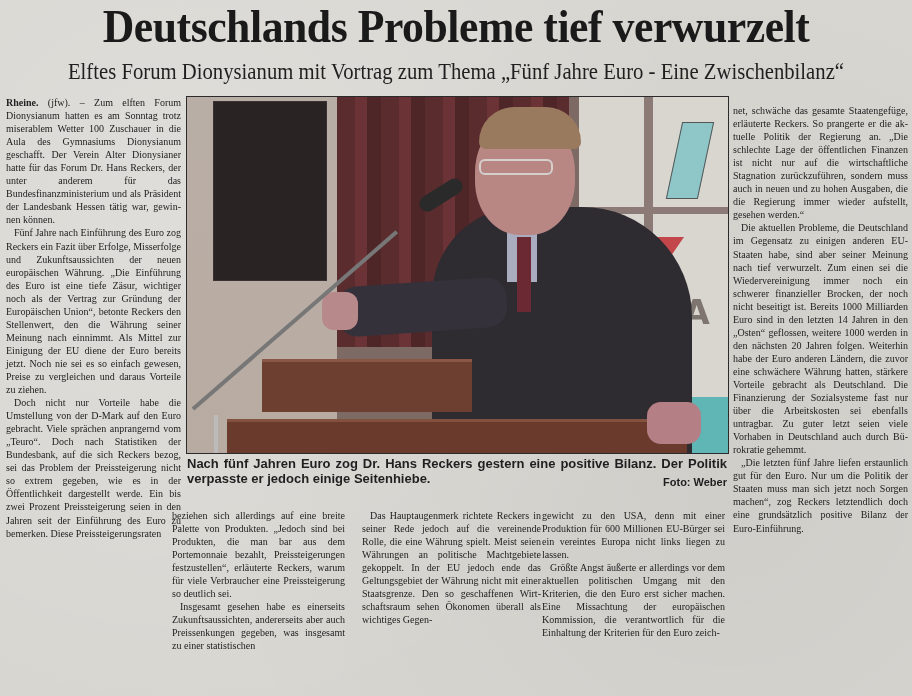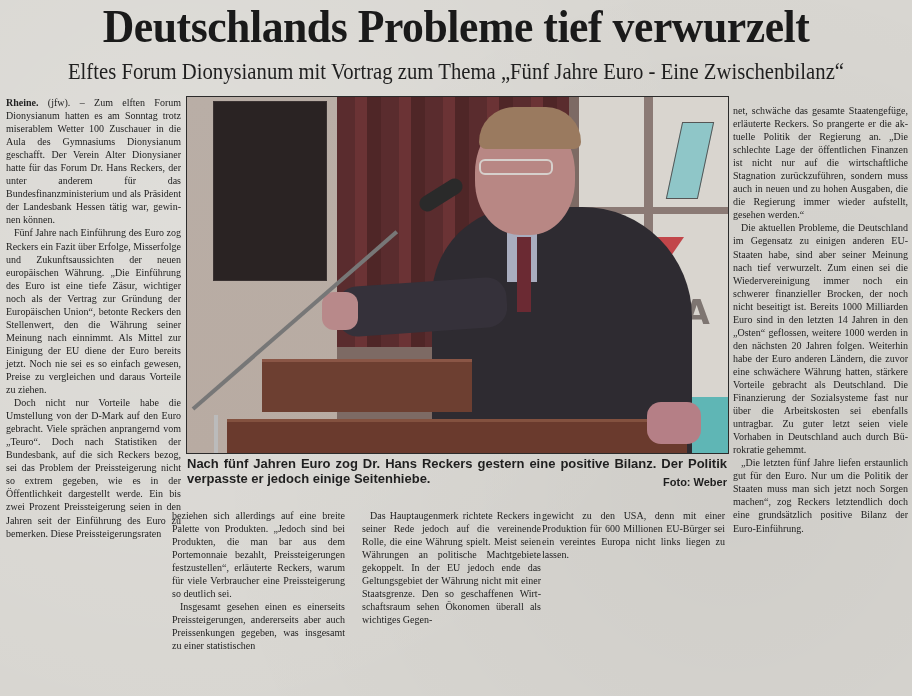--- a/index.html
+++ b/index.html
@@ -140,28 +140,29 @@
   <div class="hand-right"></div>
 </div>
 
 <div class="caption-wrap">
   <div class="caption" style="position:relative;left:0;top:0;">Nach fünf Jahren Euro zog Dr. Hans Reckers gestern eine positive Bilanz. Der Politik verpasste er jedoch einige Seitenhiebe.</div>
   <div class="credit" style="font-family:'Liberation Sans',sans-serif;">Foto: Weber</div>
 </div>
 
 <div class="col col2">
   <p class="first">beziehen sich allerdings auf eine breite Palette von Pro­dukten. „Jedoch sind bei Pro­dukten, die man bar aus dem Portemonnaie bezahlt, Preis­steigerungen festzustellen“, erläuterte Reckers, warum für viele Verbraucher eine Preis­steigerung so deutlich sei.</p>
-  <p>Insgesamt gesehen einen es einerseits Preissteigerungen, andererseits aber auch Preis­senkungen gegeben, was ins­gesamt zu einer statistischen</p>
+  <p>Insgesamt gesehen habe es einerseits Zukunftsaussichten, andererseits aber auch Preis­senkungen gegeben, was ins­gesamt zu einer statistischen</p>
 </div>
 
 <div class="col col3">
   <p>Das Hauptaugenmerk rich­tete Reckers in seiner Rede je­doch auf die vereinende Rolle, die eine Währung spielt. Meist seien Währungen an politi­sche Machtgebiete gekoppelt. In der EU jedoch ende das Geltungsgebiet der Währung nicht mit einer Staatsgrenze. Den so geschaffenen Wirt­schaftsraum sehen Ökonomen überall als wichtiges Gegen-</p>
 </div>
 
 <div class="col col4">
   <p class="first">gewicht zu den USA, denn mit einer Produktion für 600 Millionen EU-Bürger sei ein vereintes Europa nicht links liegen zu lassen.</p>
+  <p>Größte Angst äußerte er al­lerdings vor dem aktuellen politischen Umgang mit den Kriterien, die den Euro erst sicher machen. Eine Miss­achtung der europäischen Kommission, die verantwort­lich für die Einhaltung der Kriterien für den Euro zeich-</p>
 </div>
 
 <div class="col col5">
   <p class="first">net, schwäche das gesamte Staatengefüge, erläuterte Re­ckers. So prangerte er die ak­tuelle Politik der Regierung an. „Die schlechte Lage der öffentlichen Finanzen ist nicht nur auf die wirtschaft­liche Stagnation zurückzufüh­ren, sondern muss auch in neuen und zu hohen Aus­gaben, die die Regierung immer wieder aufstellt, gese­hen werden.“</p>
   <p>Die aktuellen Probleme, die Deutschland im Gegensatz zu einigen anderen EU-Staaten habe, sind aber seiner Mei­nung nach tief verwurzelt. Zum einen sei die Wiederver­einigung immer noch ein schwerer finanzieller Bro­cken, der noch nicht beseitigt ist. Bereits 1000 Milliarden Euro sind in den letzten 14 Jahren in den „Osten“ geflos­sen, weitere 1000 werden in den nächsten 20 Jahren folgen. Weiterhin habe der Euro an­deren Ländern, die zuvor eine schwächere Währung hatten, stärkere Vorteile gebracht als Deutschland. Die Finanzie­rung der Sozialsysteme fast nur über die Arbeitskosten sei ebenfalls untragbar. Zu guter letzt seien viele Vorhaben in Deutschland auch durch Bü­rokratie gehemmt.</p>
   <p>„Die letzten fünf Jahre liefen erstaunlich gut für den Euro. Nur um die Politik der Staaten muss man sich jetzt noch Sor­gen machen“, zog Reckers letztendlich doch eine grund­sätzlich positive Bilanz der Euro-Einführung.</p>
 </div>
 
 </body></html>

